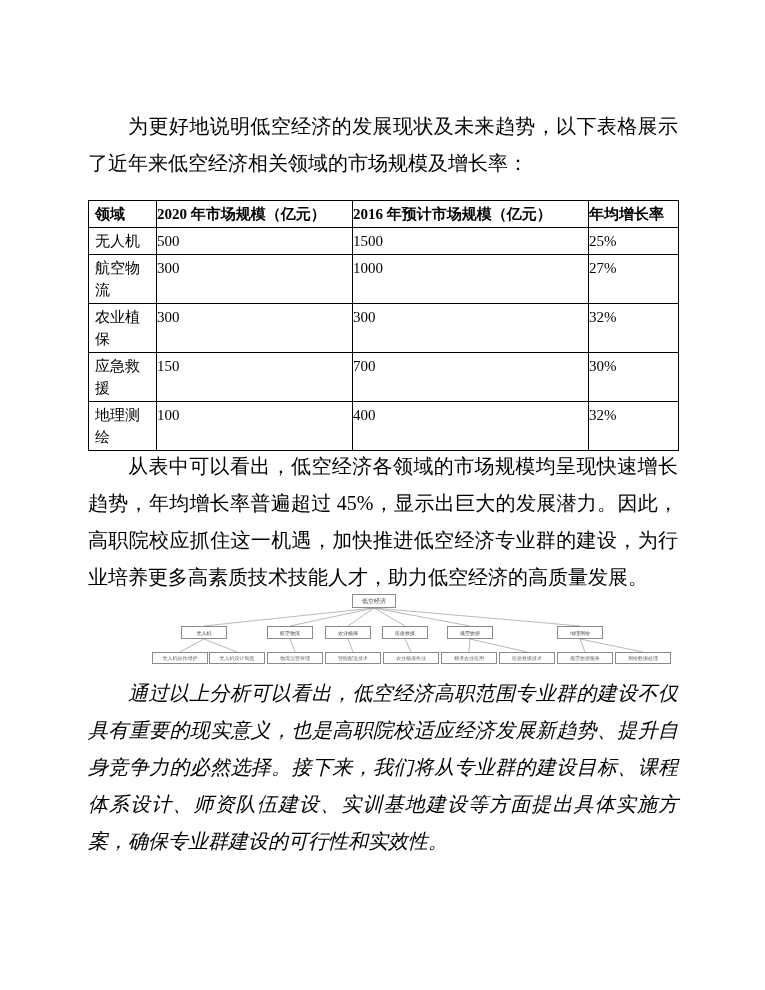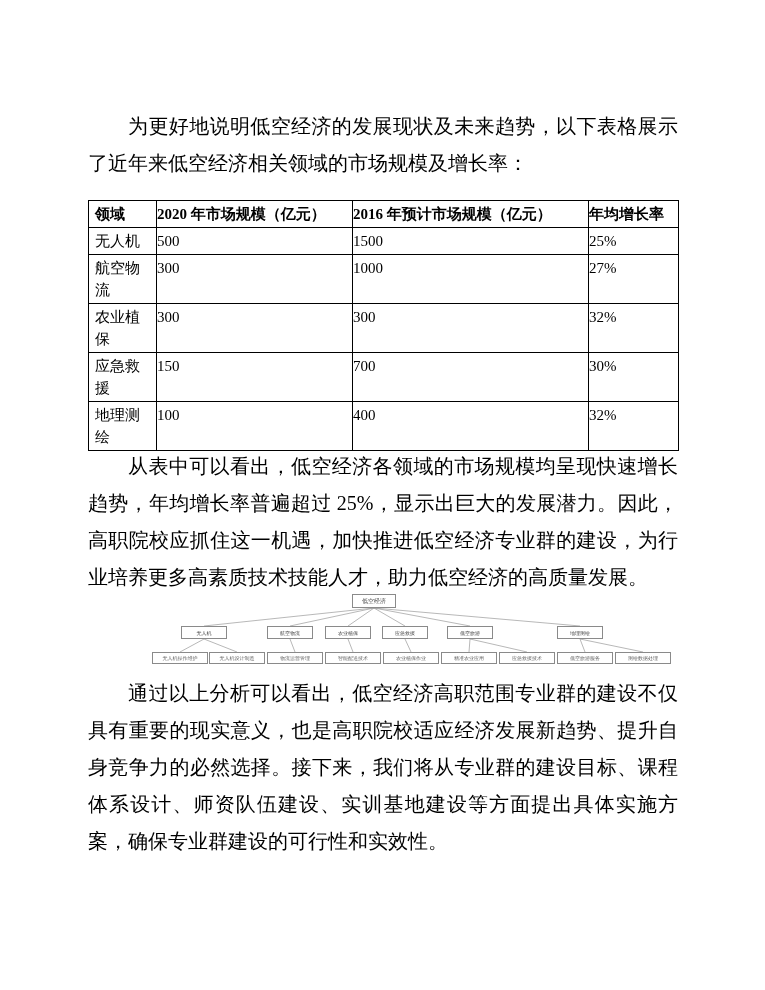--- a/index.html
+++ b/index.html
@@ -11,21 +11,21 @@
   }
   .page { position: relative; width: 765px; height: 990px; background: #fff; overflow: hidden; }
 
   .para {
     position: absolute; left: 88px; width: 590px; margin: 0;
     font-size: 20px; line-height: 37px; color: #000;
     text-align: justify; text-indent: 2em;
   }
   #p1 { top: 108px; }
   #p2 { top: 448px; }
-  #p3 { top: 675px; }
+  #p3 { top: 675px; font-style: italic; }
 
   .doc-table {
     position: absolute; left: 88px; top: 200px; width: 590px;
     border-collapse: collapse; table-layout: fixed;
   }
   .doc-table th, .doc-table td {
     border: 1px solid #000; font-size: 15px; line-height: 22px;
     padding: 2px 0; vertical-align: top; color: #000;
     overflow: hidden;
   }
@@ -100,21 +100,21 @@
       </tr>
       <tr>
         <td class="cell-field">地理测绘</td>
         <td>100</td>
         <td>400</td>
         <td>32%</td>
       </tr>
     </tbody>
   </table>
 
-  <p class="para" id="p2">从表中可以看出，低空经济各领域的市场规模均呈现快速增长趋势，年均增长率普遍超过 25%，显示出巨大的发展潜力。因此，高职院校应抓住这一机遇，加快推进低空经济专业群的建设，为行业培养更多高素质技术技能人才，助力低空经济的高质量发展。</p>
+  <p class="para" id="p2">从表中可以看出，低空经济各领域的市场规模均呈现快速增长趋势，年均增长率普遍超过 45%，显示出巨大的发展潜力。因此，高职院校应抓住这一机遇，加快推进低空经济专业群的建设，为行业培养更多高素质技术技能人才，助力低空经济的高质量发展。</p>
 
   <div class="diagram">
     <svg width="525" height="80">
       <g>
         <line x1="222" y1="16" x2="52" y2="34"></line>
         <line x1="222" y1="16" x2="138" y2="34"></line>
         <line x1="222" y1="16" x2="196" y2="34"></line>
         <line x1="222" y1="16" x2="253" y2="34"></line>
         <line x1="222" y1="16" x2="318" y2="34"></line>
         <line x1="222" y1="16" x2="428" y2="34"></line>

